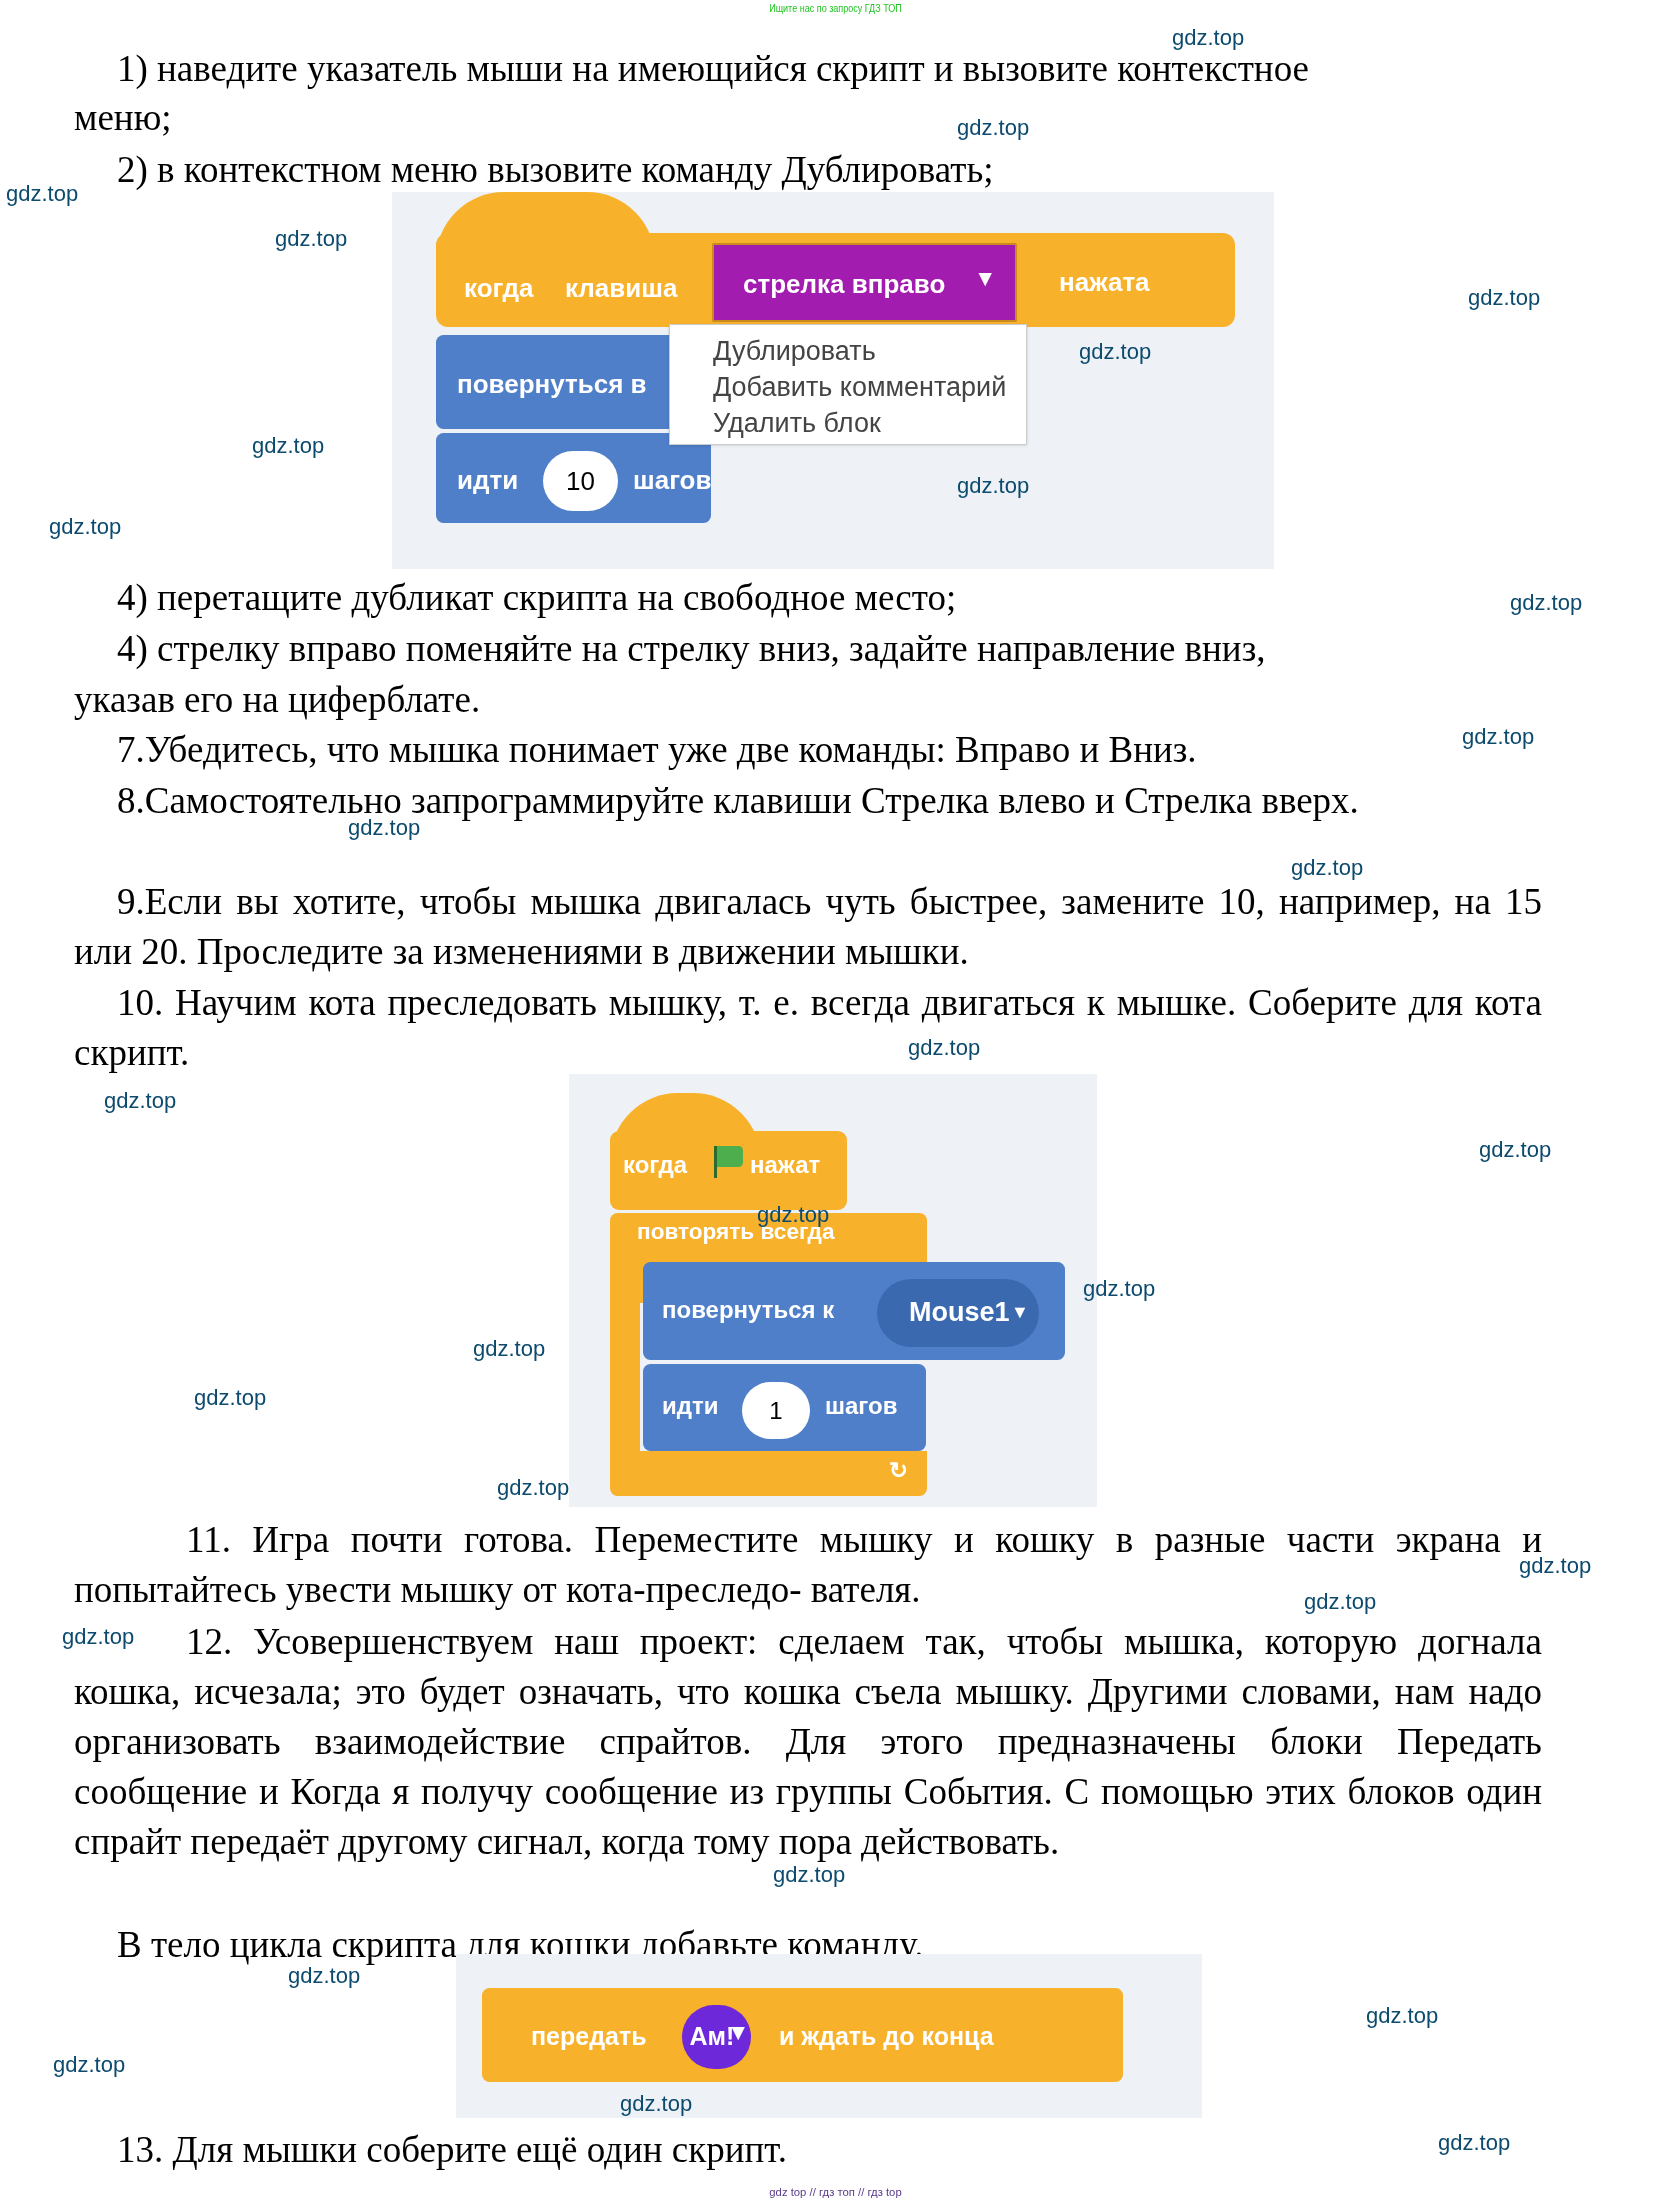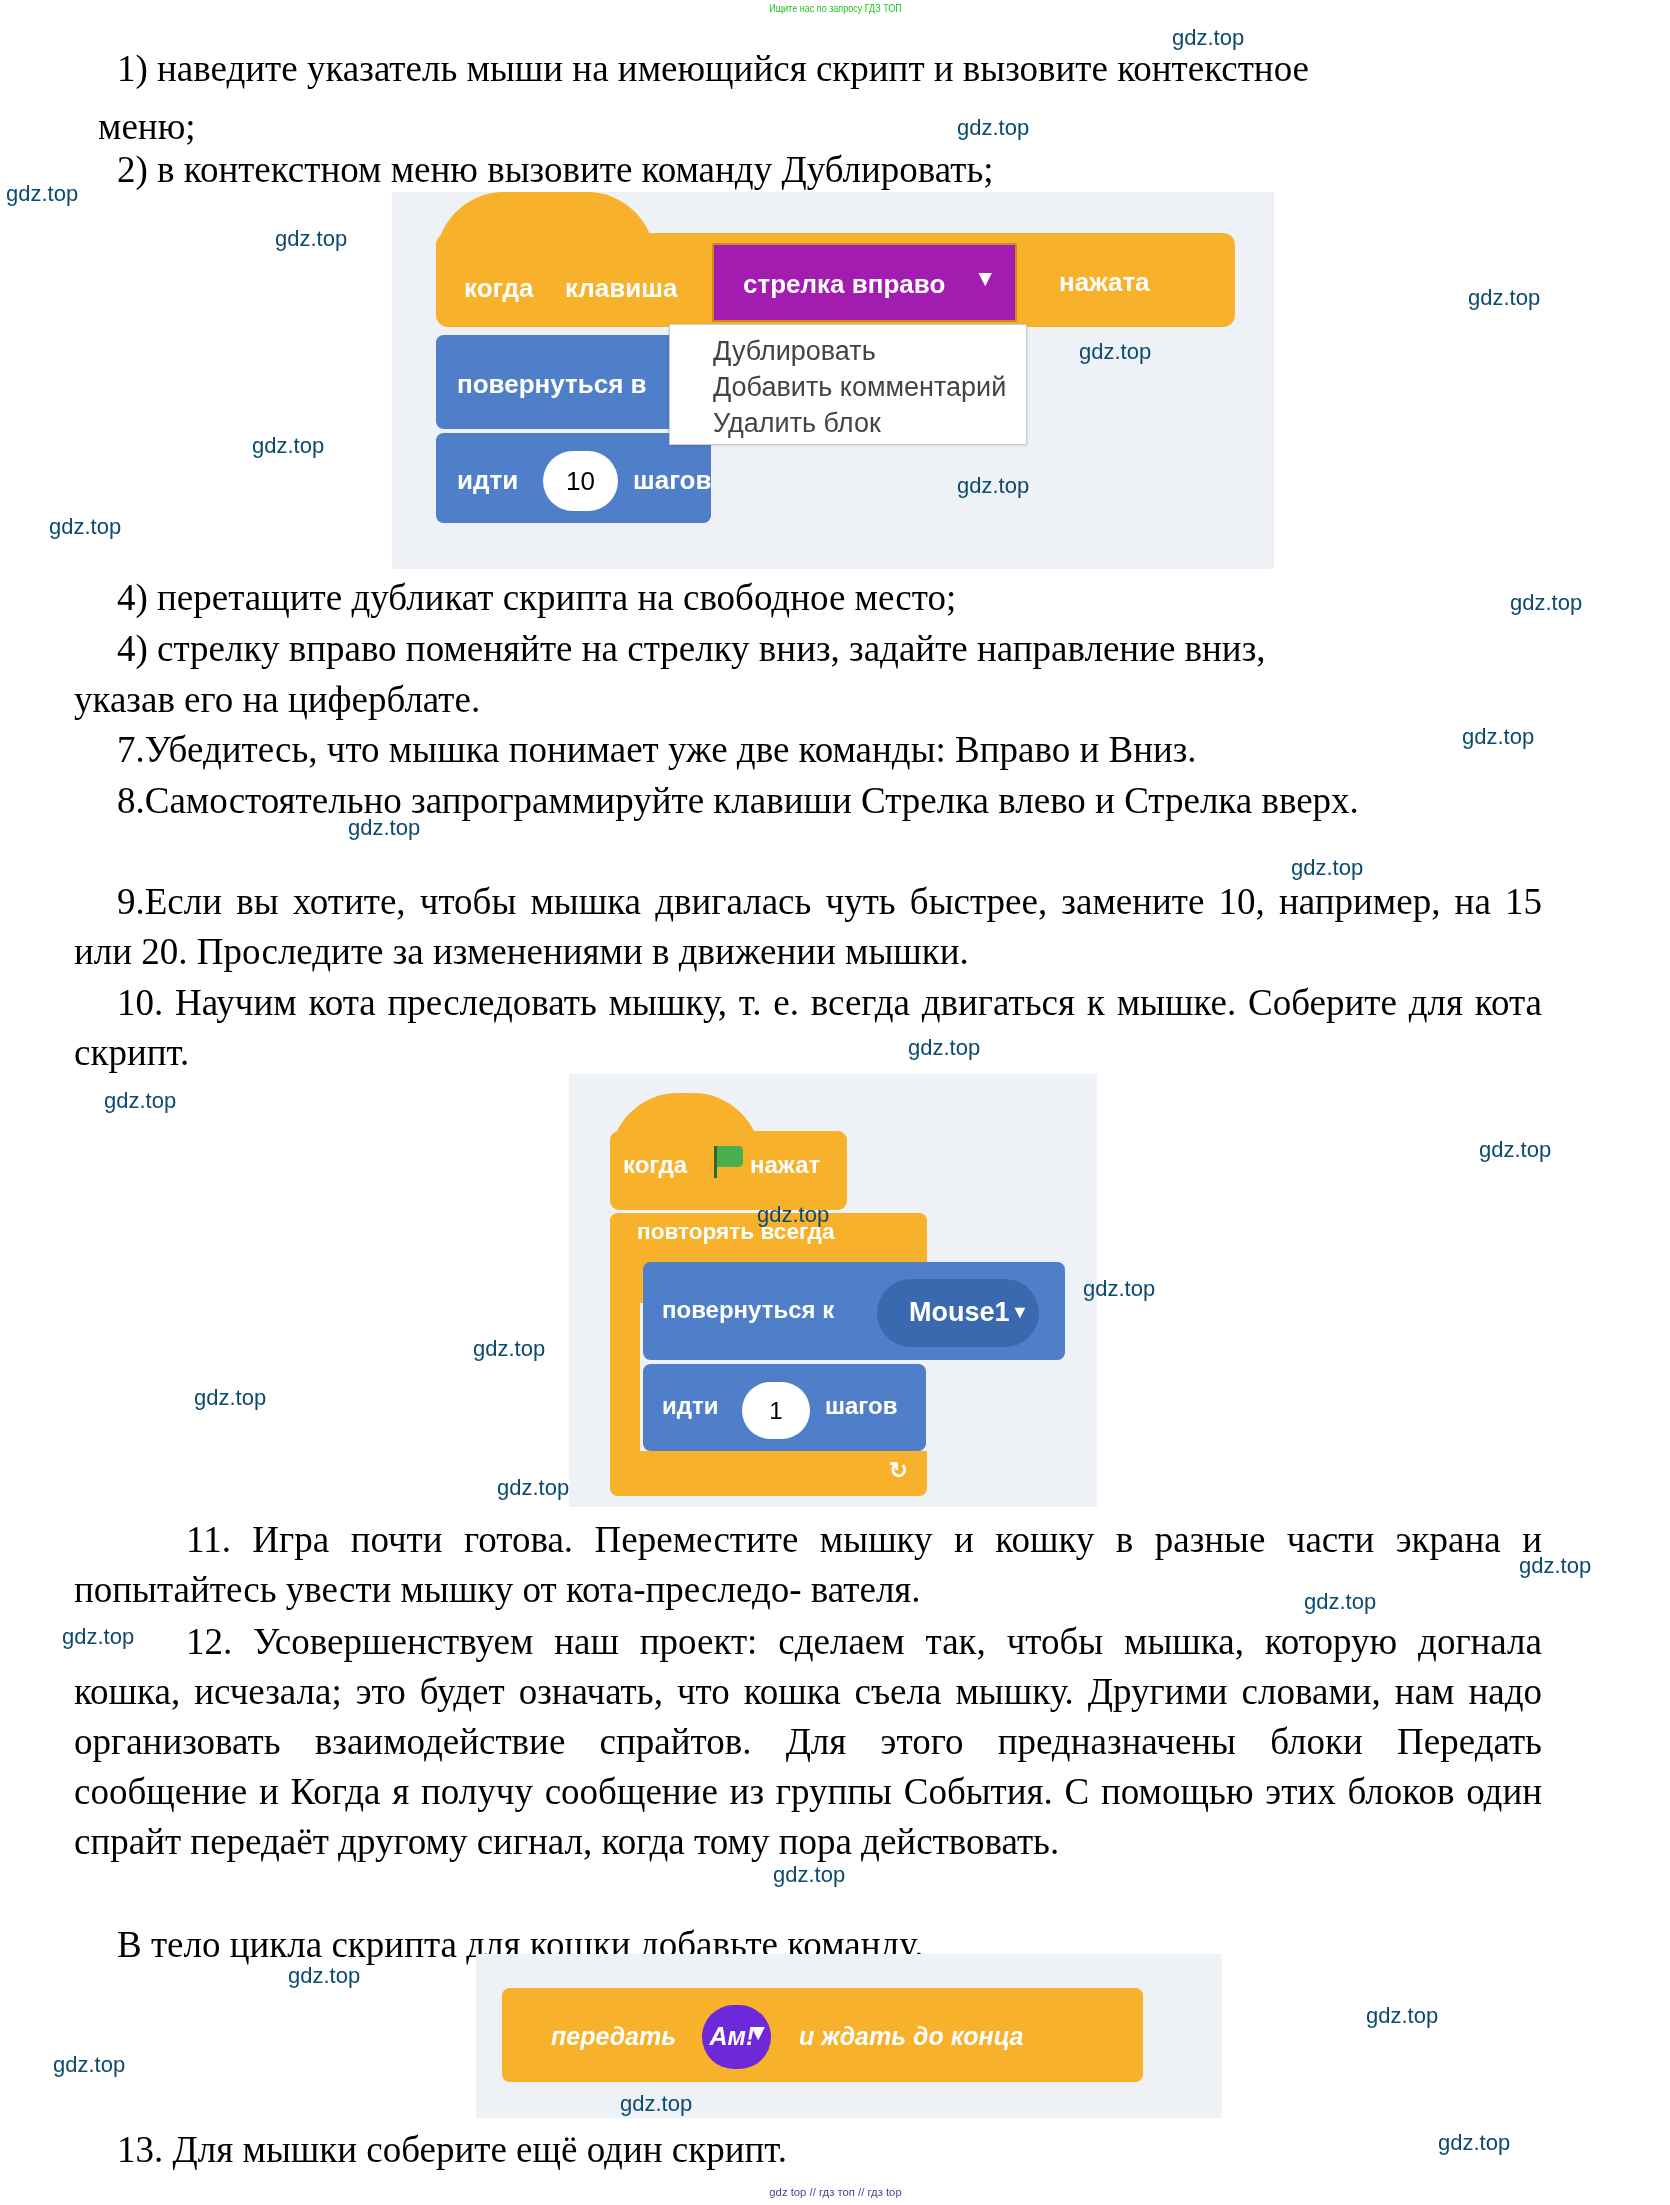--- a/index.html
+++ b/index.html
@@ -17,21 +17,21 @@
   .menu{position:absolute;background:#fff;border:0.8px solid #ccc;box-shadow:0 0.8px 3px rgba(0,0,0,.15);}
   .menu-item{font-family:"Liberation Sans",sans-serif;font-size:27px;color:#444;line-height:36px;padding-left:43px;}
   .pill-white{position:absolute;background:#fff;border-radius:30px;color:#000000;font-family:"Liberation Sans",sans-serif;text-align:center;}
 </style>
 </head>
 <body>
 
 <div class="top-banner">Ищите нас по запросу ГДЗ ТОП</div>
 
 <div class="line" style="top:44px;left:117px;">1) наведите указатель мыши на имеющийся скрипт и вызовите контекстное</div>
-<div class="line" style="top:102px;left:74px;margin-left:24px;">меню;</div>
+<div class="line" style="top:93px;left:74px;">меню;</div>
 <div class="line" style="top:145px;left:117px;">2) в контекстном меню вызовите команду Дублировать;</div>
 
 <div class="panel" style="top:192px;left:392px;width:882px;height:377px;">
   <div class="blk orange" style="left:44px;top:41px;width:799px;height:94px;border-radius:12px;"></div>
   <div class="blk orange" style="left:44px;top:0px;width:219px;height:68px;border-radius:106px 106px 0 0;"></div>
   <div class="lbl" style="left:72px;top:81px;font-size:26px;">когда</div>
   <div class="lbl" style="left:173px;top:81px;font-size:26px;">клавиша</div>
   <div style="position:absolute;left:320px;top:51px;width:301px;height:75px;border:2.3px solid #c98a1e;border-radius:2px;background:#a21caf;">
     <span class="lbl" style="left:29px;top:24px;font-size:26px;">стрелка вправо</span>
     <span class="lbl" style="left:260px;top:21px;font-size:22.6px;">▼</span>
@@ -87,21 +87,21 @@
   <div class="blk blue" style="left:74px;top:290px;width:283px;height:87px;border-radius:7.5px;"></div>
   <div class="lbl" style="left:93px;top:318px;font-size:24px;">идти</div>
   <div class="pill-white" style="left:173px;top:308px;width:68px;height:57px;font-size:24px;line-height:57px;">1</div>
   <div class="lbl" style="left:256px;top:318px;font-size:24px;">шагов</div>
 </div>
 
 <div class="para" style="top:1515px;left:74px;width:1468px;text-indent:112px;">11. Игра почти готова. Переместите мышку и кошку в разные части экрана и попытайтесь увести мышку от кота-преследо- вателя.</div>
 <div class="para" style="top:1617px;left:74px;width:1468px;text-indent:112px;">12. Усовершенствуем наш проект: сделаем так, чтобы мышка, которую догнала кошка, исчезала; это будет означать, что кошка съела мышку. Другими словами, нам надо организовать взаимодействие спрайтов. Для этого предназначены блоки Передать сообщение и Когда я получу сообщение из группы События. С помощью этих блоков один спрайт передаёт другому сигнал, когда тому пора действовать.</div>
 <div class="line" style="top:1920px;left:117px;">В тело цикла скрипта для кошки добавьте команду.</div>
 
-<div class="panel" style="top:1954px;left:476px;width:746px;height:164px;font-style:italic;">
+<div class="panel" style="top:1954px;left:456px;width:746px;height:164px;">
   <div class="blk orange" style="left:26px;top:34px;width:317px;height:94px;border-radius:7.5px;width:641px;"></div>
   <div class="lbl" style="left:75px;top:68px;font-size:25px;">передать</div>
   <div style="position:absolute;left:226px;top:51px;width:69px;height:64px;border-radius:32px;background:#f09a2e;width:69px;">
   </div>
   <div style="position:absolute;left:226px;top:51px;width:69px;height:64px;border-radius:32px;background:#6d28d9;">
     <span class="lbl" style="left:7.5px;top:16.6px;font-size:25px;">Ам!</span>
   </div>
 
   <div class="lbl" style="left:298px;top:66px;font-size:22.6px;left:271px;">▼</div>
   <div class="lbl" style="left:313px;top:68px;font-size:25px;left:323px;">и ждать до конца</div>

